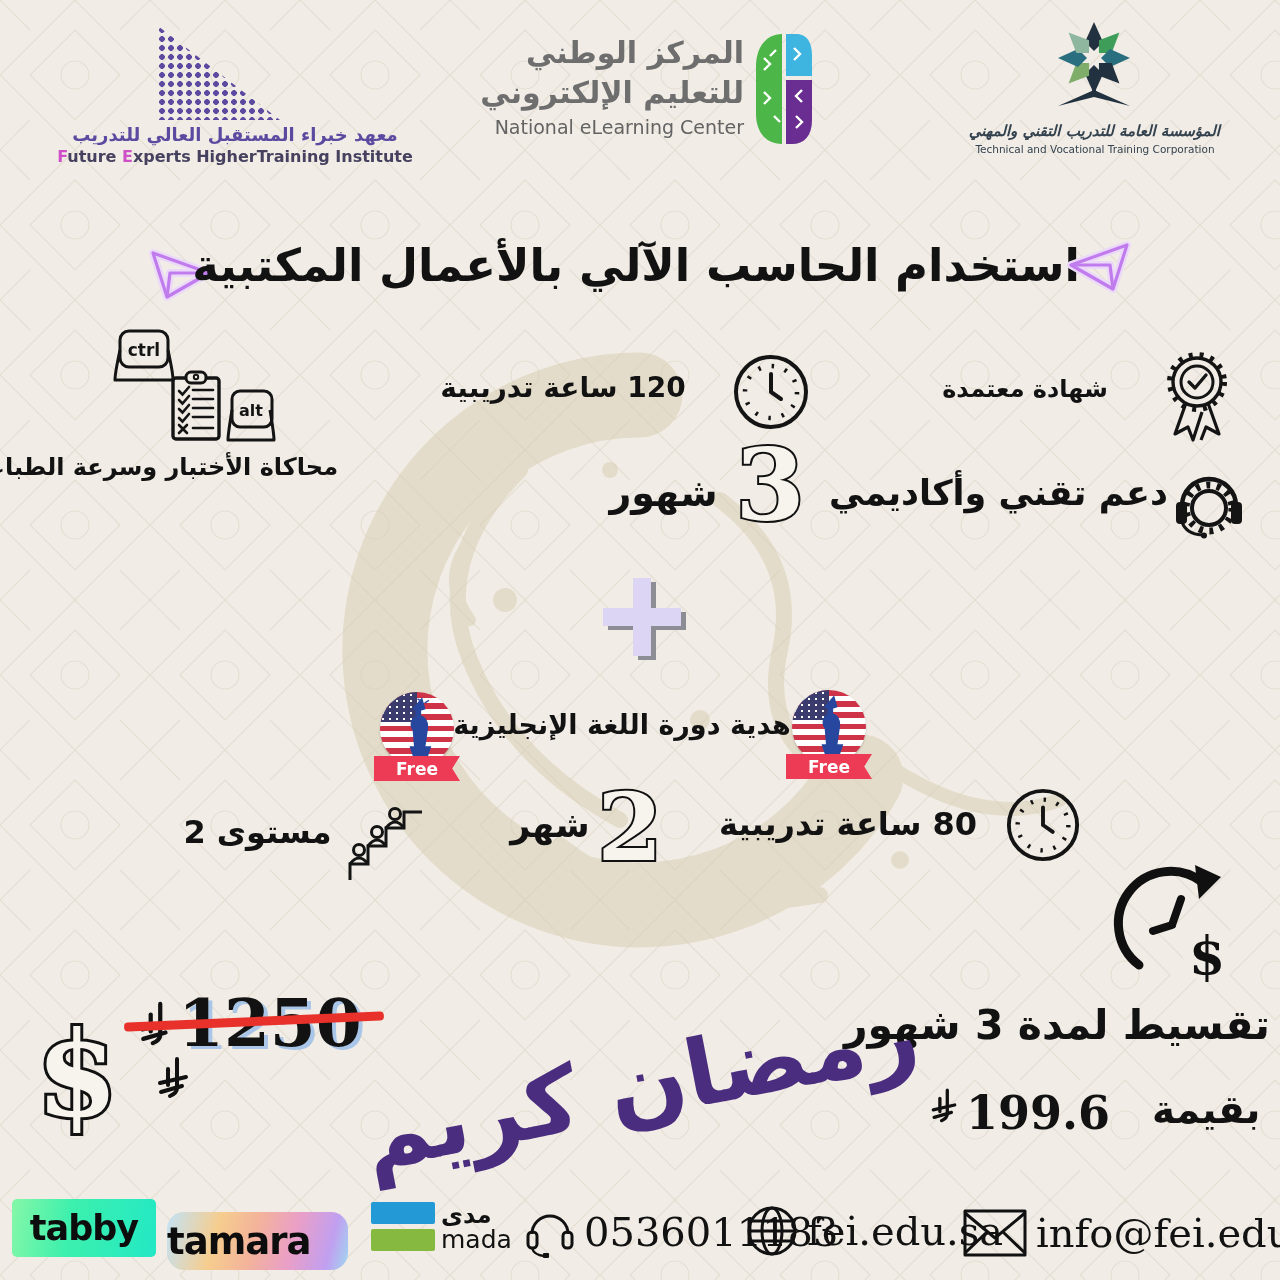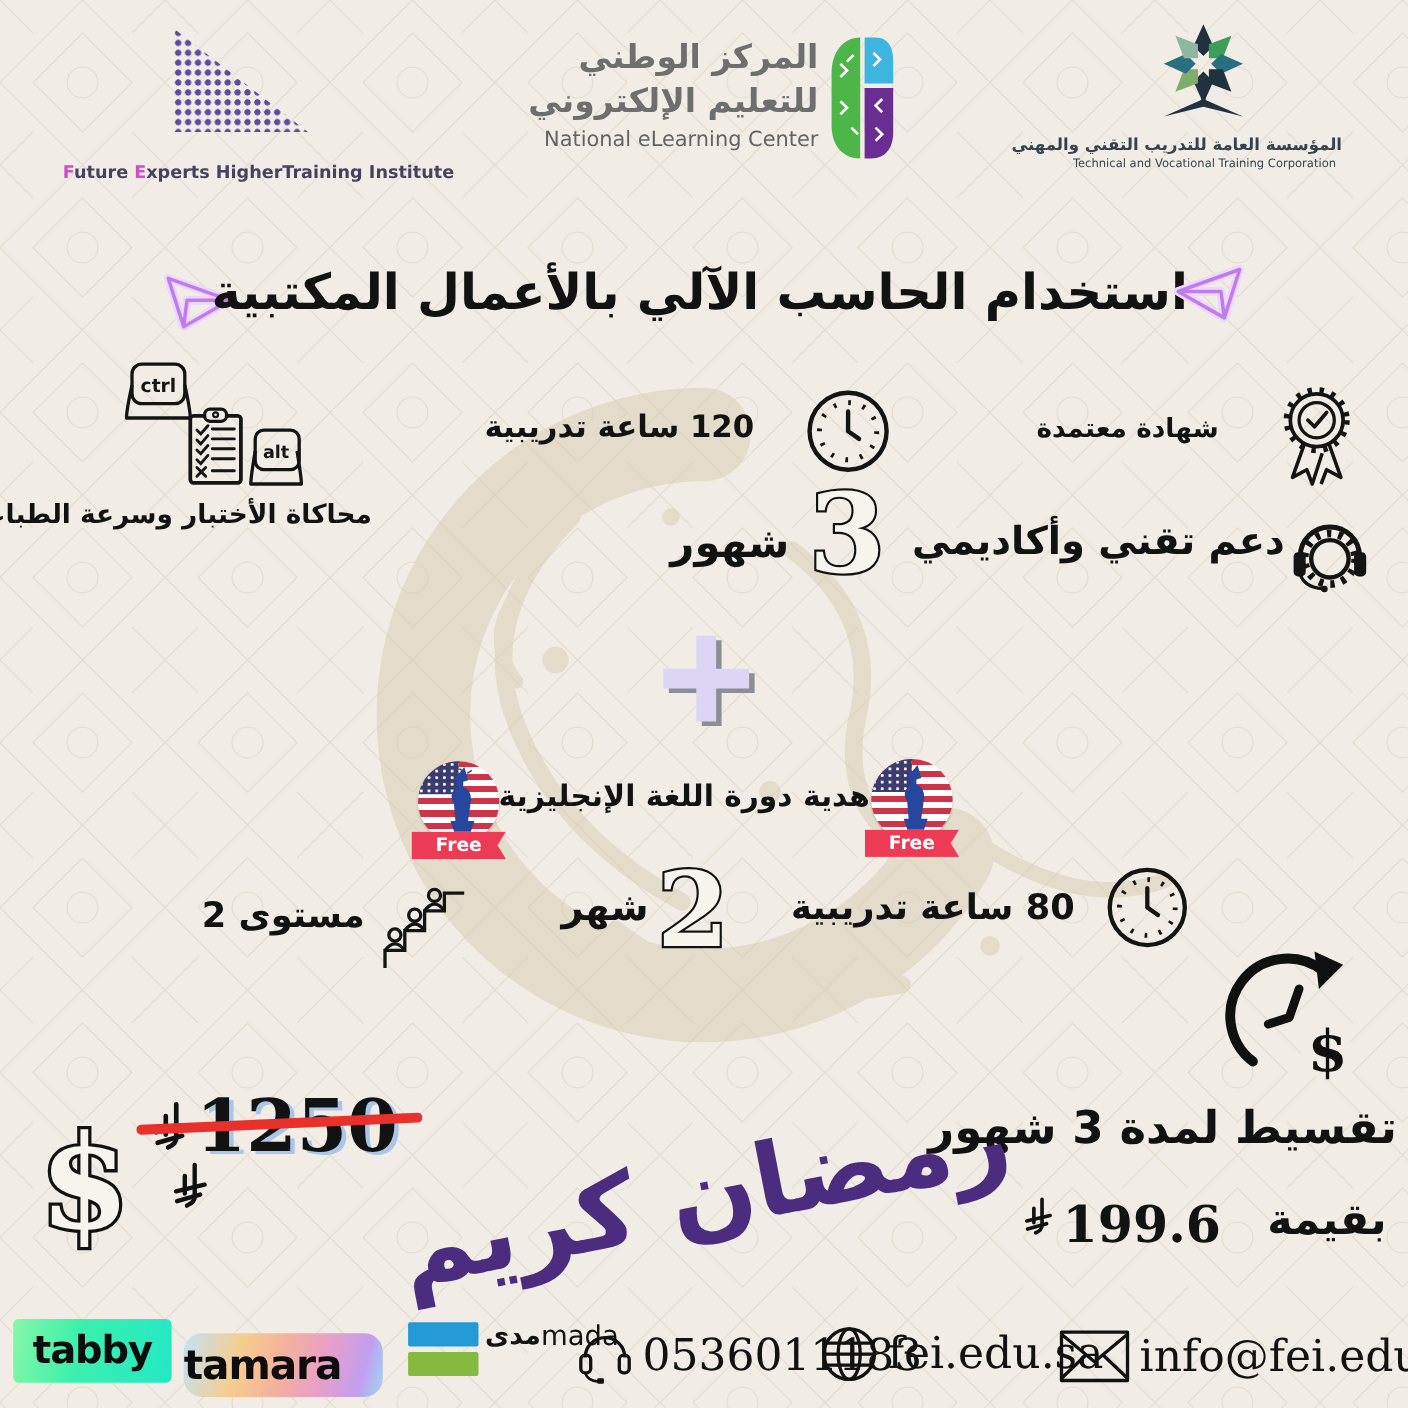--- a/index.html
+++ b/index.html
@@ -22,21 +22,21 @@
   #fei-ar{left:70px;top:124px;width:330px;font-size:18px;color:#5b4aa0;}
   #fei-en{left:55px;top:147px;width:360px;text-align:center;font-size:16px;font-weight:bold;
           color:#46415f;white-space:nowrap;}
   .fei-accent{color:#cf4fc9;}
   #nelc-icon{left:752px;top:28px;width:64px;height:122px;}
   #nelc-ar1{left:420px;top:34px;width:324px;font-size:30px;color:#6e6e6e;text-align:right;}
   #nelc-ar2{left:420px;top:74px;width:324px;font-size:30px;color:#6e6e6e;text-align:right;}
   #nelc-en{left:420px;top:116px;width:324px;font-size:19px;color:#636363;text-align:right;
            white-space:nowrap;}
   #tvtc-icon{left:1048px;top:18px;width:92px;height:100px;}
-  #tvtc-ar{left:970px;top:122px;width:250px;font-size:15px;color:#33424e;}
+  #tvtc-ar{left:970px;top:122px;width:250px;font-size:15px;color:#33424e;font-style:italic;}
   #tvtc-en{left:970px;top:143px;width:250px;text-align:center;font-size:10.5px;color:#33424e;
            white-space:nowrap;}
 
   
   #title-text{left:200px;top:238px;width:880px;font-size:45px;}
   #arrow-left{left:148px;top:246px;width:66px;height:58px;transform:scaleX(-1);}
   #arrow-right{left:1066px;top:238px;width:66px;height:58px;}
 
   
   #medal-icon{left:1160px;top:350px;width:74px;height:94px;}
@@ -105,21 +105,21 @@
     display:flex;align-items:center;justify-content:center;font-size:35px;font-weight:bold;
     color:#0d0d0d;letter-spacing:-1px;}
   #tamara-logo{left:167px;top:1199px;width:181px;height:58px;border-radius:17px;
     background:linear-gradient(105deg,#c2e2f6 0%,#f6cd8e 28%,#f3b39b 48%,#ea9fc6 68%,#c19ff0 88%,#9fd8f0 100%);
     display:flex;align-items:center;justify-content:flex-start;font-size:37px;font-weight:bold;
     color:#0d0d0d;letter-spacing:-1px;margin-top:13px;}
   #mada-logo{left:371px;top:1202px;display:flex;gap:6px;}
   .mada-bar{width:64px;height:22px;border-radius:2px;}
   #mada-bar-blue{background:#2399d6;}
   #mada-bar-green{background:#86b93f;margin-top:5px;}
-  #mada-text{display:flex;flex-direction:row;justify-content:flex-end;height:50px;}
+  #mada-text{display:flex;flex-direction:column;justify-content:flex-end;height:50px;}
   #mada-ar{font-size:24px;font-weight:bold;direction:rtl;color:#121212;line-height:1;
     text-align:left;font-family:"DejaVu Sans",sans-serif;}
   #mada-en{font-size:25px;color:#121212;line-height:1;}
   .contact{display:flex;align-items:center;gap:8px;}
   #contact-phone{left:524px;top:1204px;}
   #contact-web{left:745px;top:1204px;}
   #contact-email{left:962px;top:1208px;}
   .contact .serif{font-size:40px;}
 </style>
 </head>
@@ -147,20 +147,21 @@
       <path d="M880 760 Q980 830 1060 800" stroke-width="14"></path>
       <path d="M470 540 q-30 40 0 80" stroke-width="12"></path>
       <circle cx="505" cy="600" r="12" fill="#d8ccb0" stroke="none"></circle>
       <circle cx="700" cy="720" r="10" fill="#d8ccb0" stroke="none"></circle>
       <circle cx="900" cy="860" r="9" fill="#d8ccb0" stroke="none"></circle>
       <circle cx="610" cy="470" r="8" fill="#d8ccb0" stroke="none"></circle>
     </g>
   </svg>
 
   <div class="abs z2" id="fei-dots"></div>
+  <div class="abs z2 ar" id="fei-ar">معهد خبراء المستقبل العالي للتدريب</div>
   <div class="abs z2" id="fei-en"><span class="fei-accent">F</span><span>uture </span><span class="fei-accent">E</span><span>xperts HigherTraining Institute</span></div>
 
   <svg class="abs z2" id="nelc-icon" viewBox="0 0 64 122">
     <path d="M30 6 C14 6 4 20 4 38 V86 C4 104 14 116 30 116 Z" fill="#4cb748"></path>
     <path d="M34 6 H44 C56 6 60 16 60 28 V48 H34 Z" fill="#3db5e0"></path>
     <path d="M34 52 H60 V92 C60 108 52 116 40 116 H34 Z" fill="#6a2d91"></path>
     <g stroke="#ffffff" stroke-width="2.4" fill="none">
       <path d="M12 30 l6 6 l-6 6 M24 22 l-6 6 M12 64 l6 6 l-6 6 M22 88 l6 6"></path>
       <path d="M42 20 l6 6 l-6 6 M50 62 l-6 6 l6 6 M44 88 l6 6 l-6 6"></path>
     </g>

